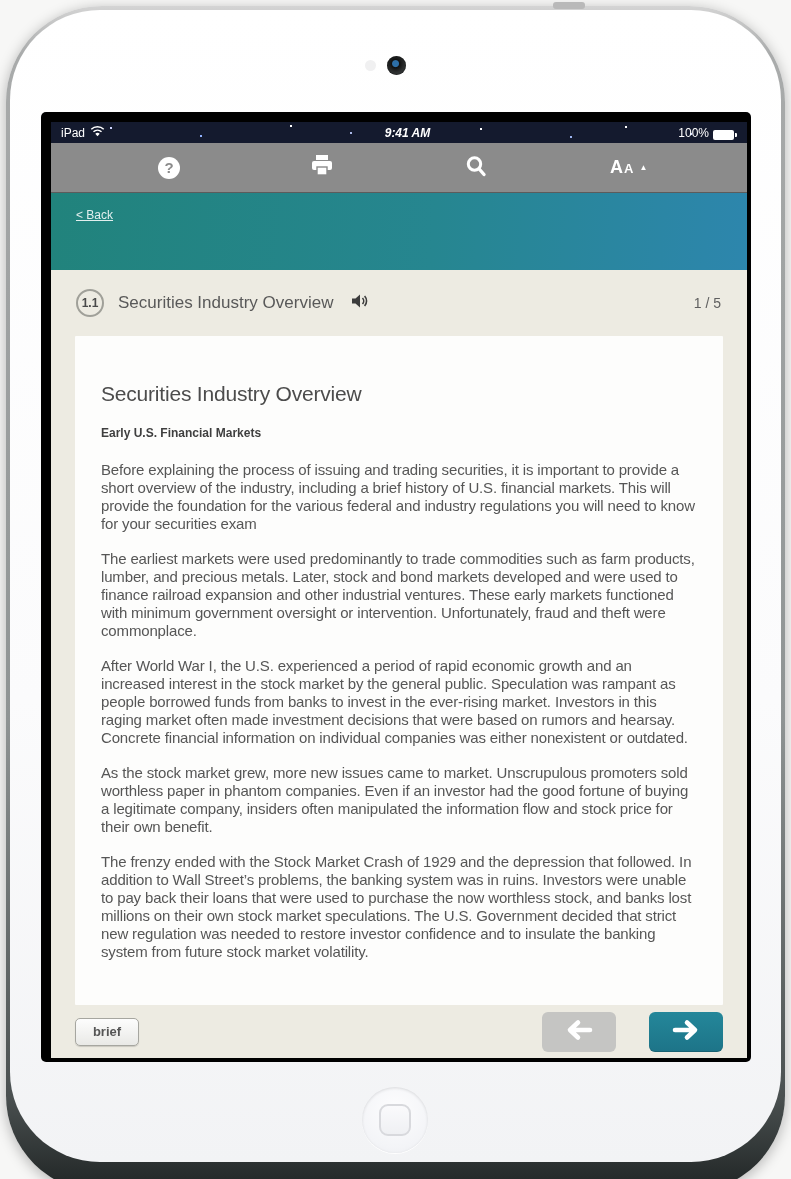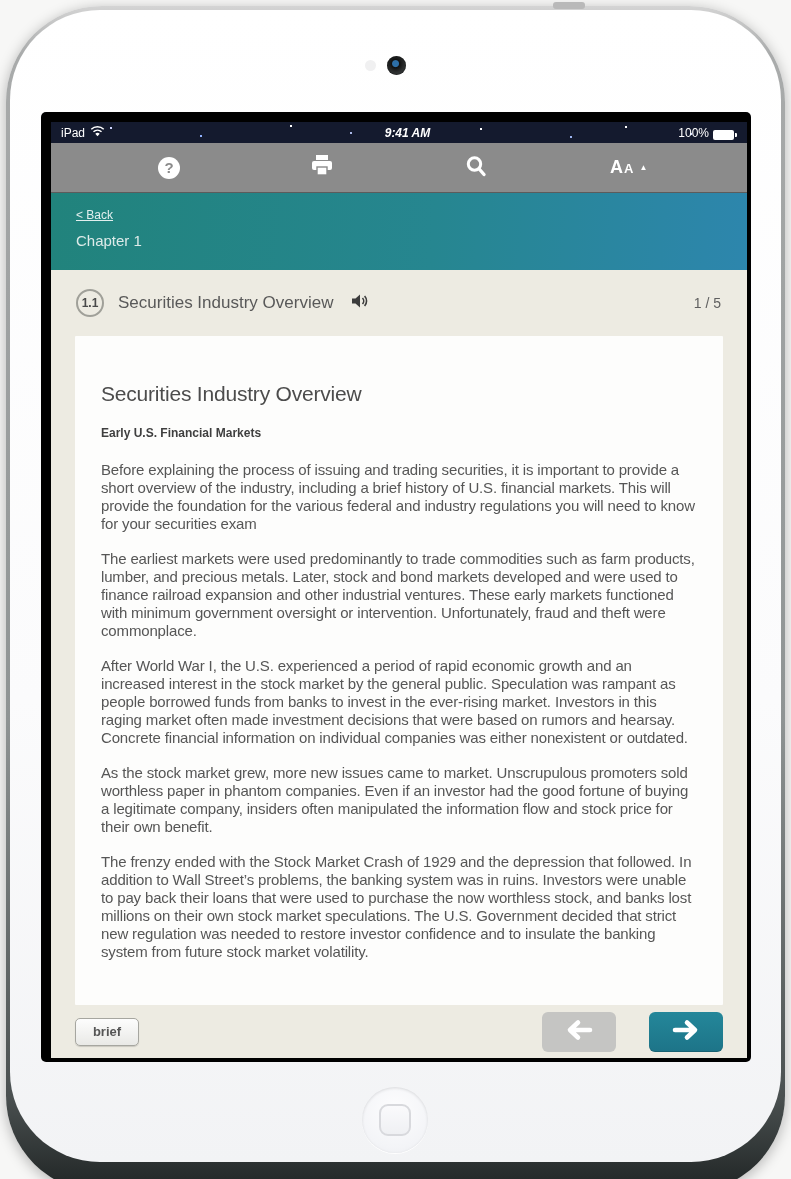--- a/index.html
+++ b/index.html
@@ -181,21 +181,20 @@
           <span class="font-size-label">
             <span class="font-big">A</span>
               <span class="font-small">A</span>
               <span class="font-caret">▲</span>
           </span>
         </div>
       </div>
 
       <div class="chapter-header">
         <a class="back-link">&lt; Back</a>
-        <div class="chapter-label">Chapter 1</div>
       </div>
 
       <div class="section-bar">
         <div class="section-badge">1.1</div>
         <div class="section-title">Securities Industry Overview</div>
         <div class="audio-btn">
           <span>
             <svg width="18" height="16" viewBox="0 0 18 16">
               <polygon points="1,5.5 4.5,5.5 9,1.5 9,14.5 4.5,10.5 1,10.5" fill="#3c3c3c"></polygon>
               <path d="M11.5 5 A4.4 4.4 0 0 1 11.5 11" stroke="#3c3c3c" stroke-width="1.6" fill="none"></path>

